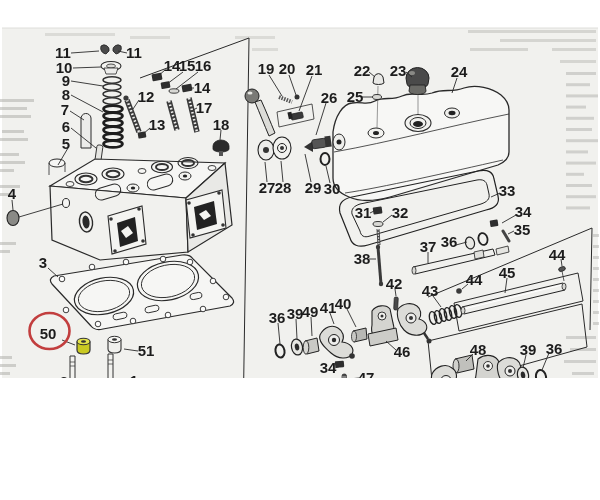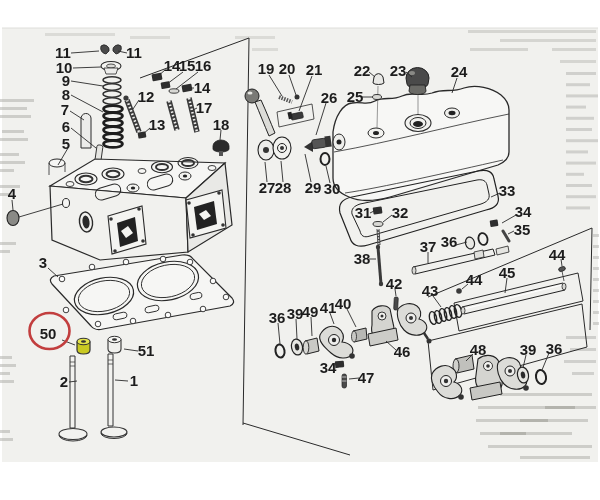--- a/index.html
+++ b/index.html
@@ -1,16 +1,16 @@
 <!DOCTYPE html>
 <html><head>
 <meta charset="utf-8">
 <style>
   html,body{margin:0;padding:0;background:#ffffff;}
-  #stage{position:relative;width:600px;height:500px;background:#ffffff;overflow:hidden;
+  #stage{position:relative;width:600px;height:378px;background:#ffffff;overflow:hidden;
          font-family:"Liberation Sans",sans-serif;}
   svg{position:absolute;left:0;top:0;}
   .plabel{font:600 15px "Liberation Sans",sans-serif;fill:#1c1c1c;}
   .lead{stroke:#2a2a2a;stroke-width:0.9;}
   .frame{stroke:#2a2a2a;stroke-width:1;fill:none;}
   .ol{stroke:#2a2a2a;stroke-width:1.2;}
   .thin{stroke:#2a2a2a;stroke-width:0.8;fill:none;}
   .smudge{fill:#a9a9a3;}
 </style>
 </head>

